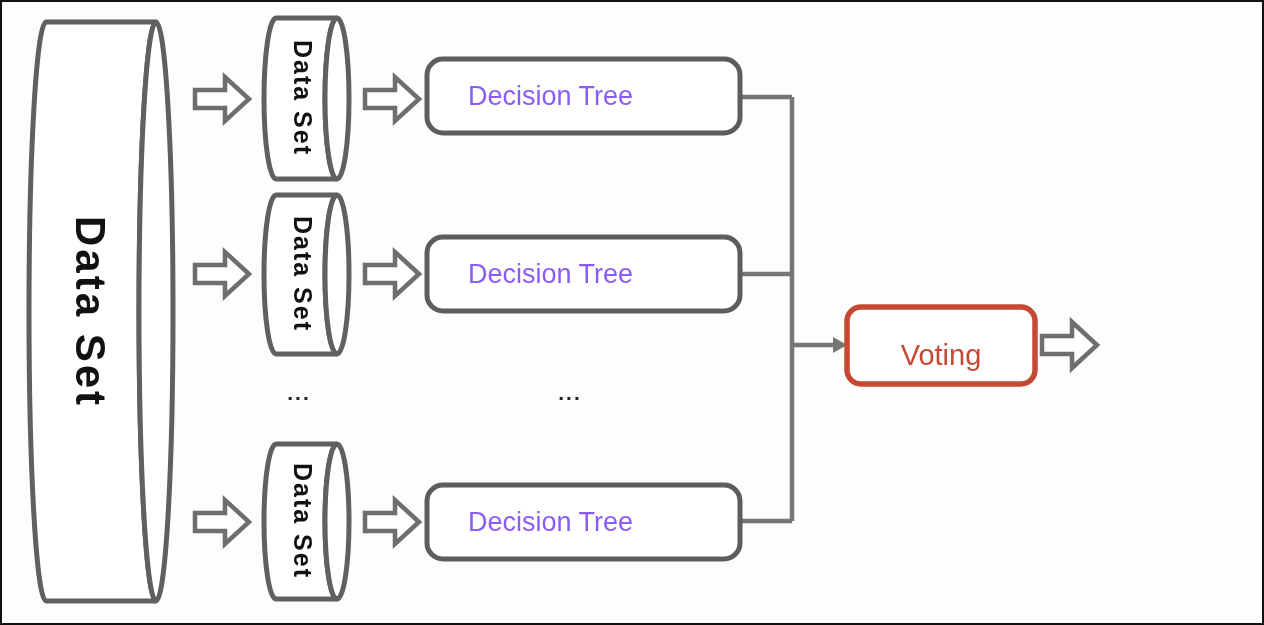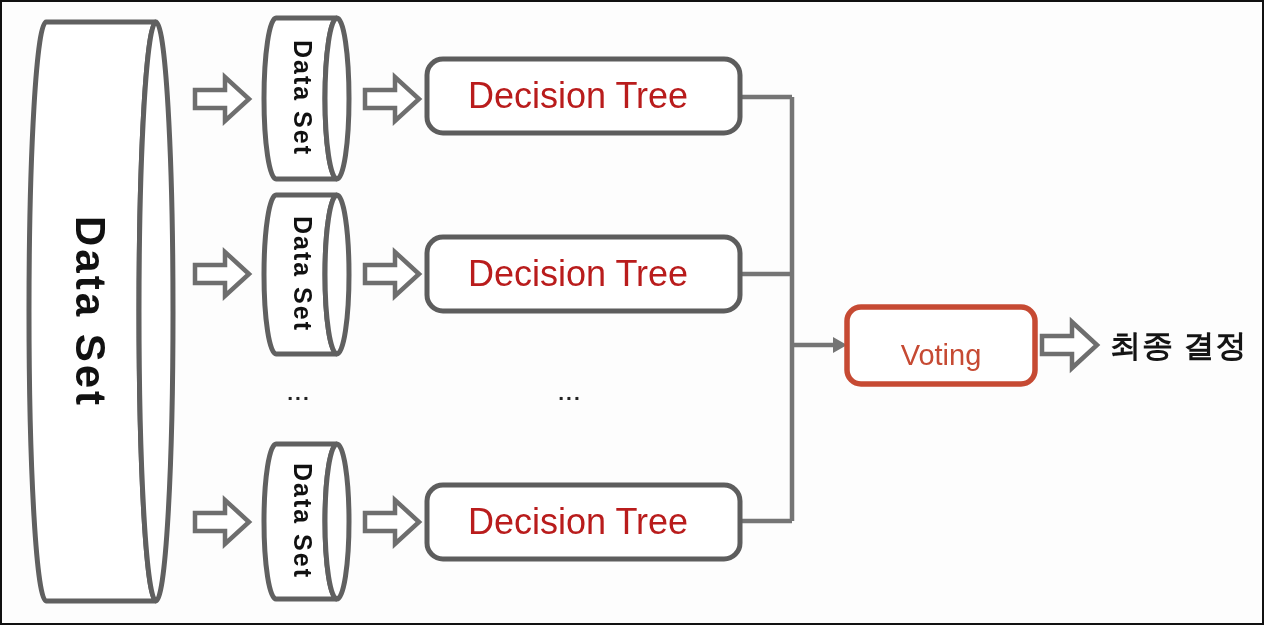--- a/index.html
+++ b/index.html
@@ -33,21 +33,21 @@
   .label{position:absolute;color:var(--ink);white-space:nowrap;}
   .v-label{
     transform:translate(-50%,-50%) rotate(90deg);
     font-weight:bold;color:#111;
   }
   .big-ds{font-size:42px;letter-spacing:3px;}
   .small-ds{font-size:25px;letter-spacing:2px;}
   .dt-label{
     left:425px;width:313px;height:74px;
     display:flex;align-items:center;padding-left:41px;
-    font-size:36px;color:#b91c1c;
+    font-size:27px;color:#8b5cf6;
   }
   .voting-label{
     transform:translate(-50%,-50%);
     font-size:29px;color:var(--accent-red);
   }
   .final-label{
     transform:translate(0,-50%);
     font-size:31px;font-weight:600;color:#141414;letter-spacing:1px;
   }
   .dots{
@@ -110,15 +110,14 @@
 
   <div class="label dt-label" style="top:57px;">Decision Tree</div>
   <div class="label dt-label" style="top:235px;">Decision Tree</div>
   <div class="label dt-label" style="top:483px;">Decision Tree</div>
 
   <div class="label dots" style="left:297px;top:391px;">...</div>
   <div class="label dots" style="left:568px;top:391px;">...</div>
 
   <div class="label voting-label" style="left:939px;top:344px;margin-top:9px;">Voting</div>
 
-  <div class="label final-label" style="left:1108px;top:344px;">최종 결정</div>
 
 </div>
 
 </body></html>

